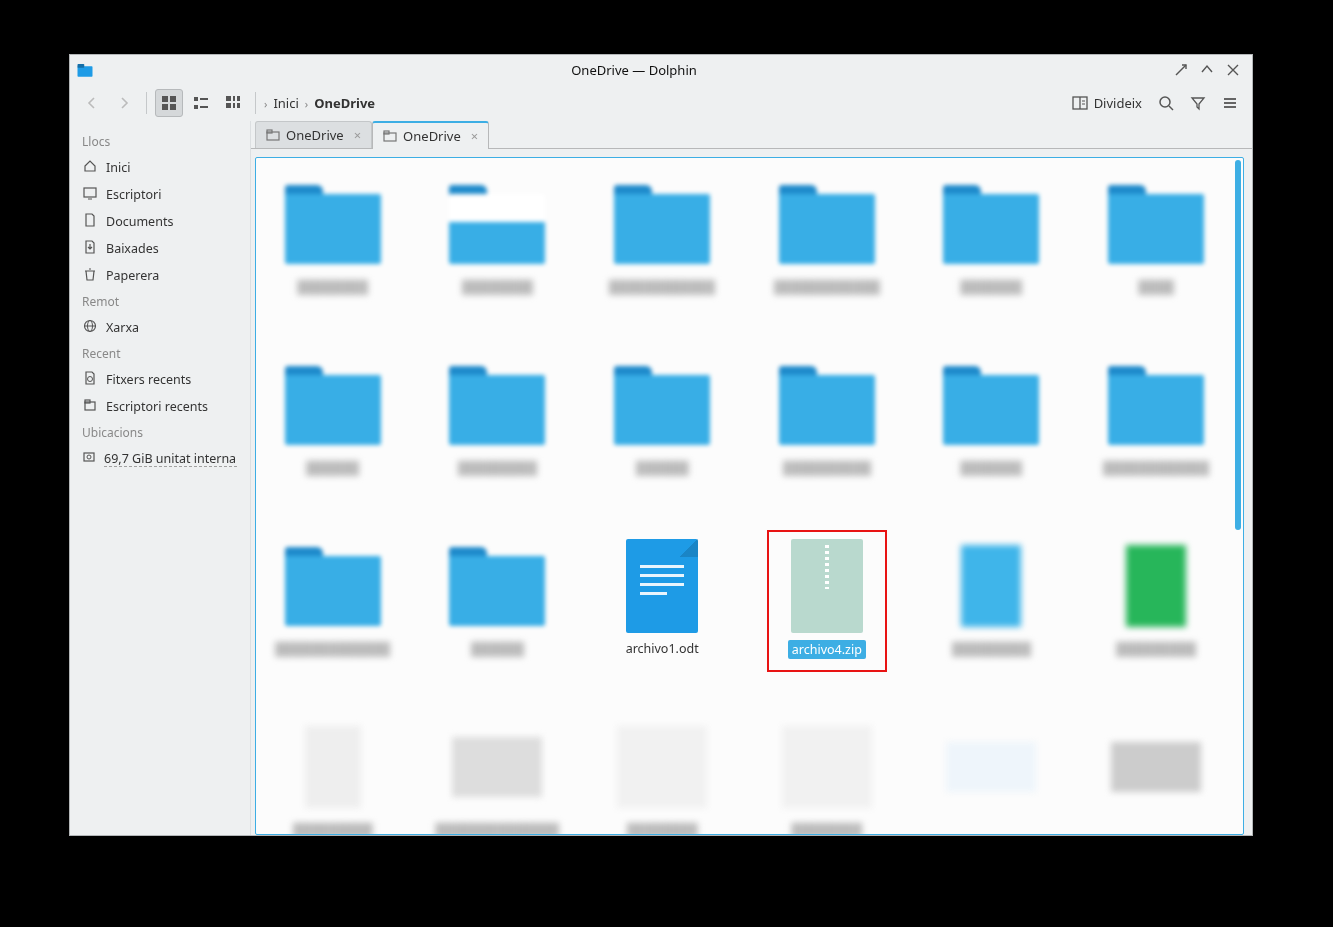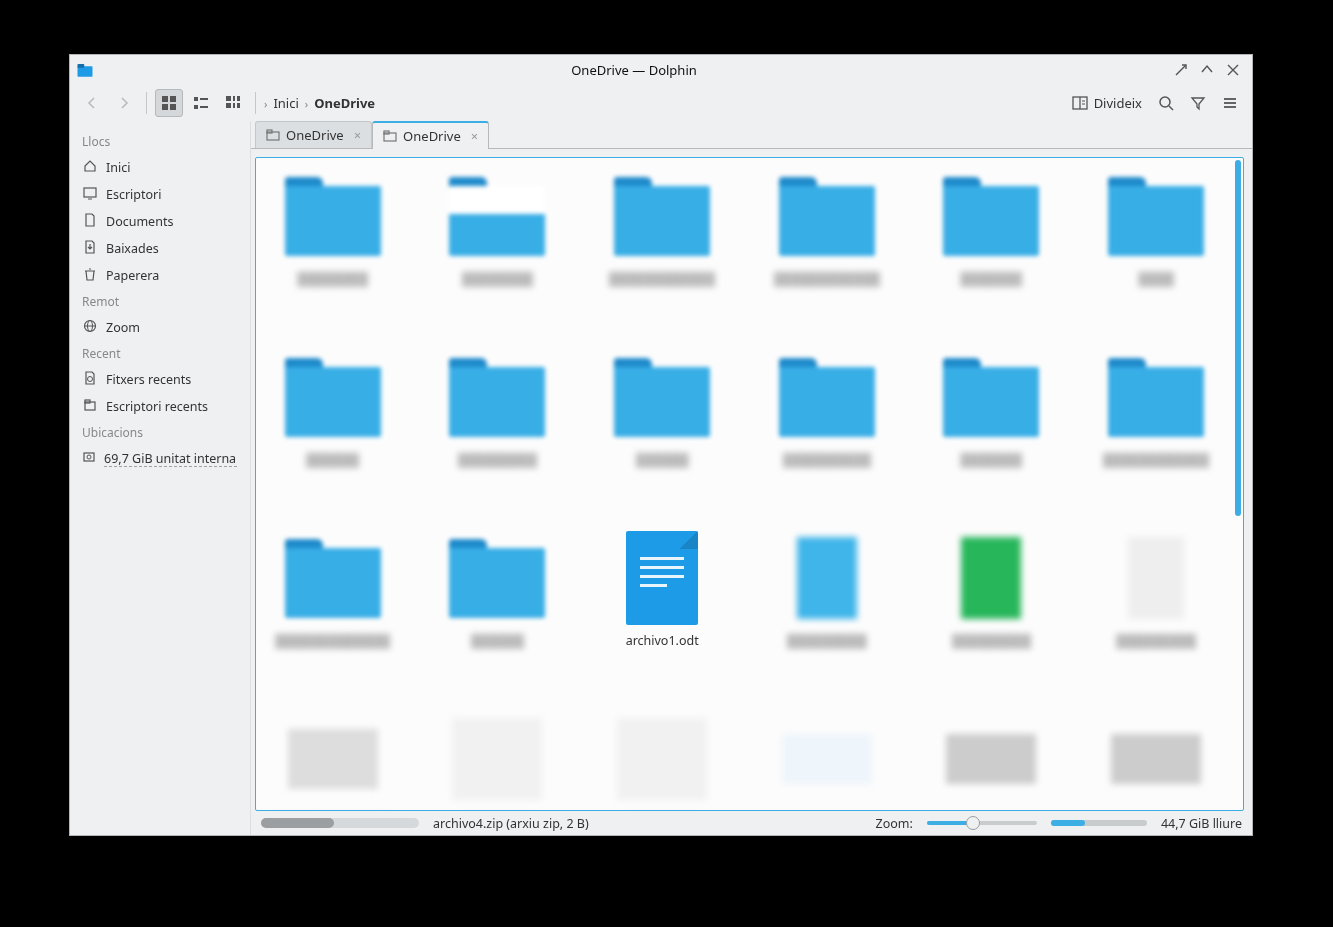--- a/index.html
+++ b/index.html
@@ -33,21 +33,21 @@
 .side-item.storage span.lbl { text-decoration: underline dashed #a0a0a0; text-underline-offset: 3px; }
 .main { flex: 1; display: flex; flex-direction: column; min-width: 0; }
 .tabs { height: 28px; display: flex; align-items: flex-end; background: #eef0f1; padding-left: 4px; gap: 0; border-bottom: 1px solid #b7b8b9; }
 .tab { display: flex; align-items: center; gap: 6px; padding: 4px 10px; font-size: 13px; color: #333; border: 1px solid transparent; border-bottom: none; border-top-left-radius: 3px; border-top-right-radius: 3px; }
 .tab .ico { color: #777; }
 .tab .close { color: #9a9a9a; font-size: 13px; margin-left: 4px; }
 .tab.inactive { background: #dcdfe1; border-color: #c4c7c9; }
 .tab.active { background: #eef0f1; border-color: #b7b8b9; position: relative; top: 1px; border-top: 2px solid #3daee4; }
 .filepane-wrap { flex: 1; padding: 8px 8px 0 4px; min-height: 0; }
 .filepane { height: 100%; background: #fcfcfc; border: 1px solid #3daee4; border-radius: 2px; display: flex; }
-.grid { flex: 1; padding: 2px 14px; overflow: hidden; display: grid; grid-template-columns: repeat(6, 1fr); grid-auto-rows: 142px; column-gap: 6px; row-gap: 0; align-content: start; gap: 39px; }
+.grid { flex: 1; padding: 10px 14px; overflow: hidden; display: grid; grid-template-columns: repeat(6, 1fr); grid-auto-rows: 142px; column-gap: 6px; row-gap: 0; align-content: start; gap: 39px; }
 .cell { display: flex; flex-direction: column; align-items: center; justify-content: flex-start; padding-top: 6px; position: relative; }
 .thumb { width: 100px; height: 100px; display: flex; align-items: center; justify-content: center; }
 .lbl { margin-top: 4px; font-size: 12.5px; color: #333; text-align: center; max-width: 135px; white-space: nowrap; overflow: hidden; }
 .lbl.blur { filter: blur(3px); color: #bbb; }
 .lbl.selected { background: #3daee4; color: #fff; padding: 1px 4px; border-radius: 2px; }
 .highlight-box { position: absolute; inset: 0 3px 0 3px; border: 2px solid #e81313; }
 .scrollbar { width: 10px; background: transparent; padding: 2px; }
 .scroll-thumb { width: 6px; background: #3daee4; border-radius: 3px; height: 55%; }
 
 .folder-ico { width: 96px; height: 78px; position: relative; }
@@ -234,21 +234,21 @@
 
       <div class="side-head">Remot</div>
       <div class="side-item">
           <span class="ico">
             <svg width="14" height="14" viewBox="0 0 14 14">
               <circle cx="7" cy="7" r="5.5" fill="none" stroke="#555" stroke-width="1.2"></circle>
               <ellipse cx="7" cy="7" rx="2.5" ry="5.5" fill="none" stroke="#555" stroke-width="1"></ellipse>
               <line x1="1.5" y1="7" x2="12.5" y2="7" stroke="#555" stroke-width="1"></line>
             </svg>
           </span>
-          <span class="lbl">Zoom</span>
+          <span class="lbl">Xarxa</span>
         </div>
 
       <div class="side-head">Recent</div>
       <div class="side-item">
           <span class="ico">
             <svg width="14" height="14" viewBox="0 0 14 14">
               <path d="M3 1 H9 L11 3 V13 H3 Z" fill="none" stroke="#555" stroke-width="1.2"></path>
               <circle cx="7" cy="8" r="2.5" fill="none" stroke="#555" stroke-width="1"></circle>
             </svg>
           </span>
@@ -440,20 +440,29 @@
                     <div class="file-lines">
                       <span></span>
                       <span></span>
                       <span></span>
                       <span style="width:60%"></span>
                     </div>
                   </div>
                 </div>
                 <div class="lbl">archivo1.odt</div>
               </div>
+            <div class="cell">
+              <div class="highlight-box"></div>
+              <div class="thumb">
+                  <div class="file-zip">
+                    <div class="zipper"></div>
+                  </div>
+                </div>
+              <div class="lbl selected">archivo4.zip</div>
+            </div>
 
             <div class="cell">
                 <div class="thumb blur-img">
                   <div class="blur-img-rect" style="background:#3fb5ea;width:60px;"></div>
                 </div>
                 <div class="lbl blur">█████████</div>
               </div>
             <div class="cell">
                 <div class="thumb blur-img">
                   <div class="blur-img-rect" style="background:#27b65a;width:60px;"></div>
@@ -515,29 +524,15 @@
                   <div class="blur-img-rect" style="background:#2fb96a;width:60px;height:50px;"></div>
                 </div>
               </div>
           </div>
           <div class="scrollbar">
               <div class="scroll-thumb"></div>
             </div>
         </div>
       </div>
 
-      <div class="statusbar">
-        <div class="hscroll"></div>
-        <span>archivo4.zip (arxiu zip, 2 B)</span>
-        <div class="spacer"></div>
-        <span>Zoom:</span>
-        <div class="slider">
-          <div class="fill" style="width:42%"></div>
-          <div class="knob" style="left:calc(42% - 7px)"></div>
-        </div>
-        <div class="diskbar">
-            <div class="fill" style="width:36%"></div>
-          </div>
-        <span>44,7 GiB lliure</span>
-      </div>
     </div>
   </div>
 </div>
 
 </body></html>

